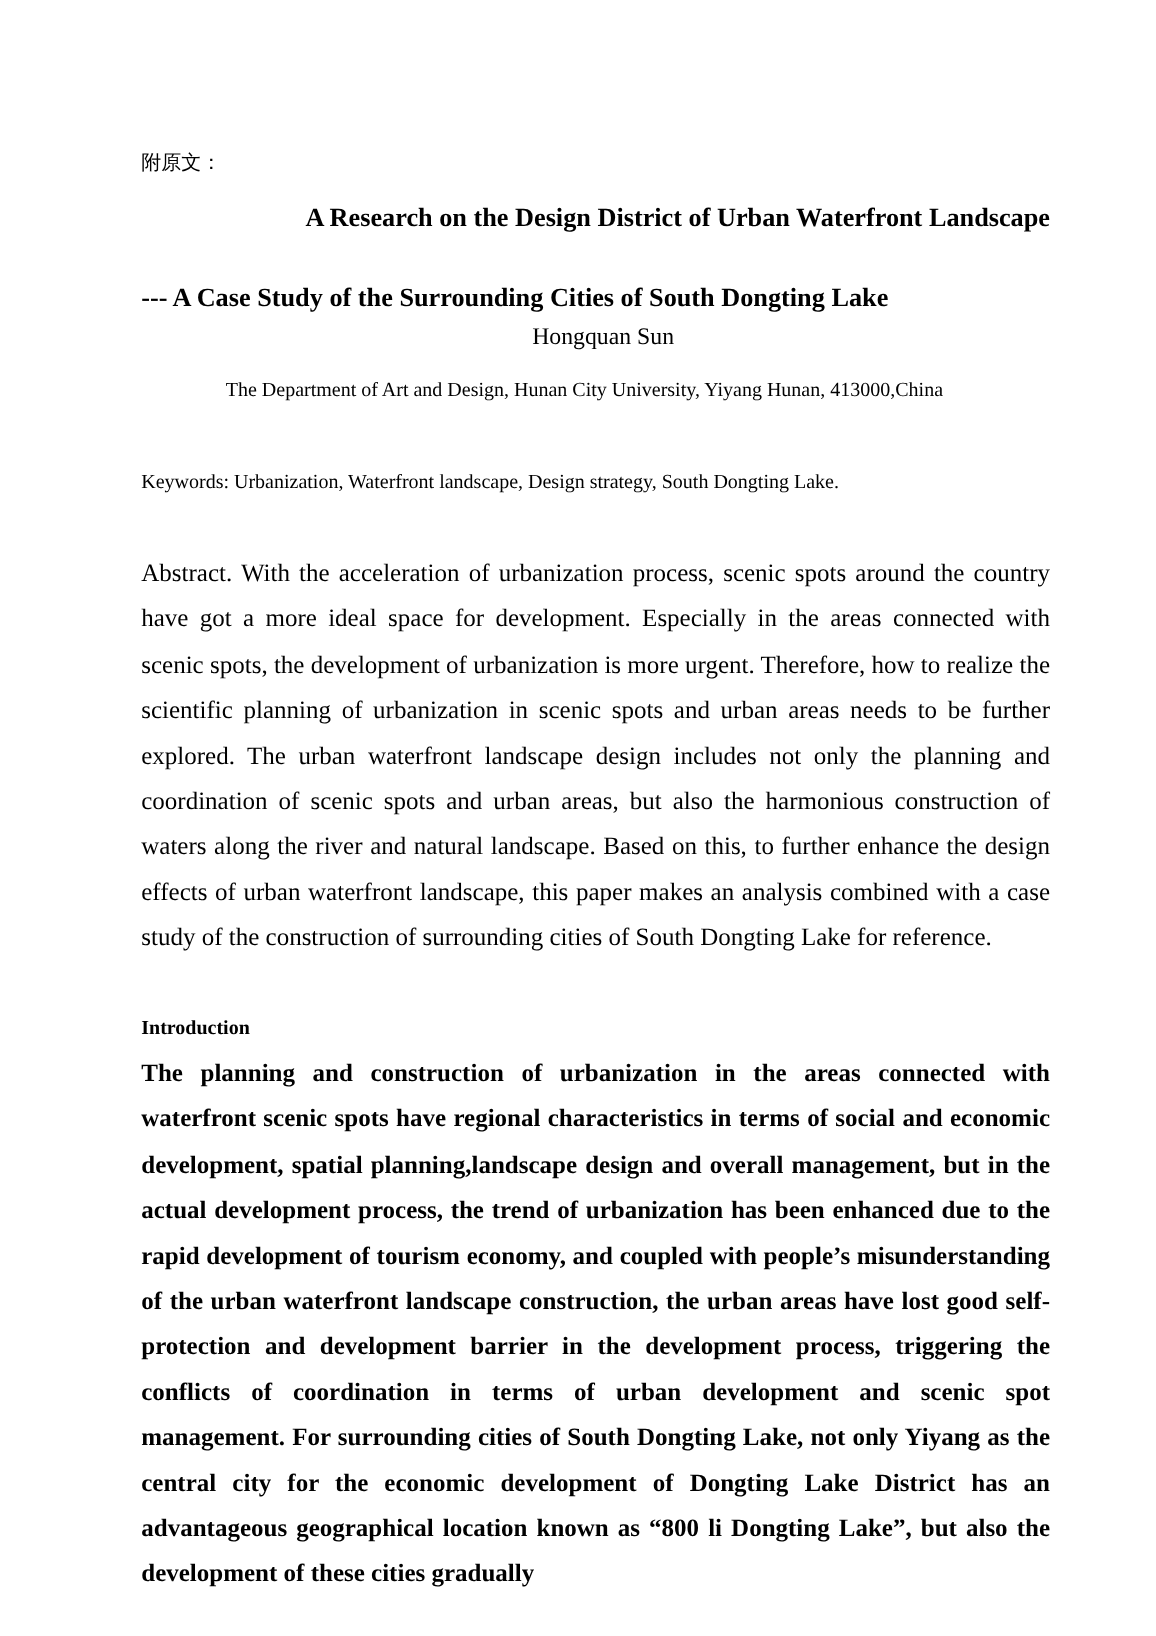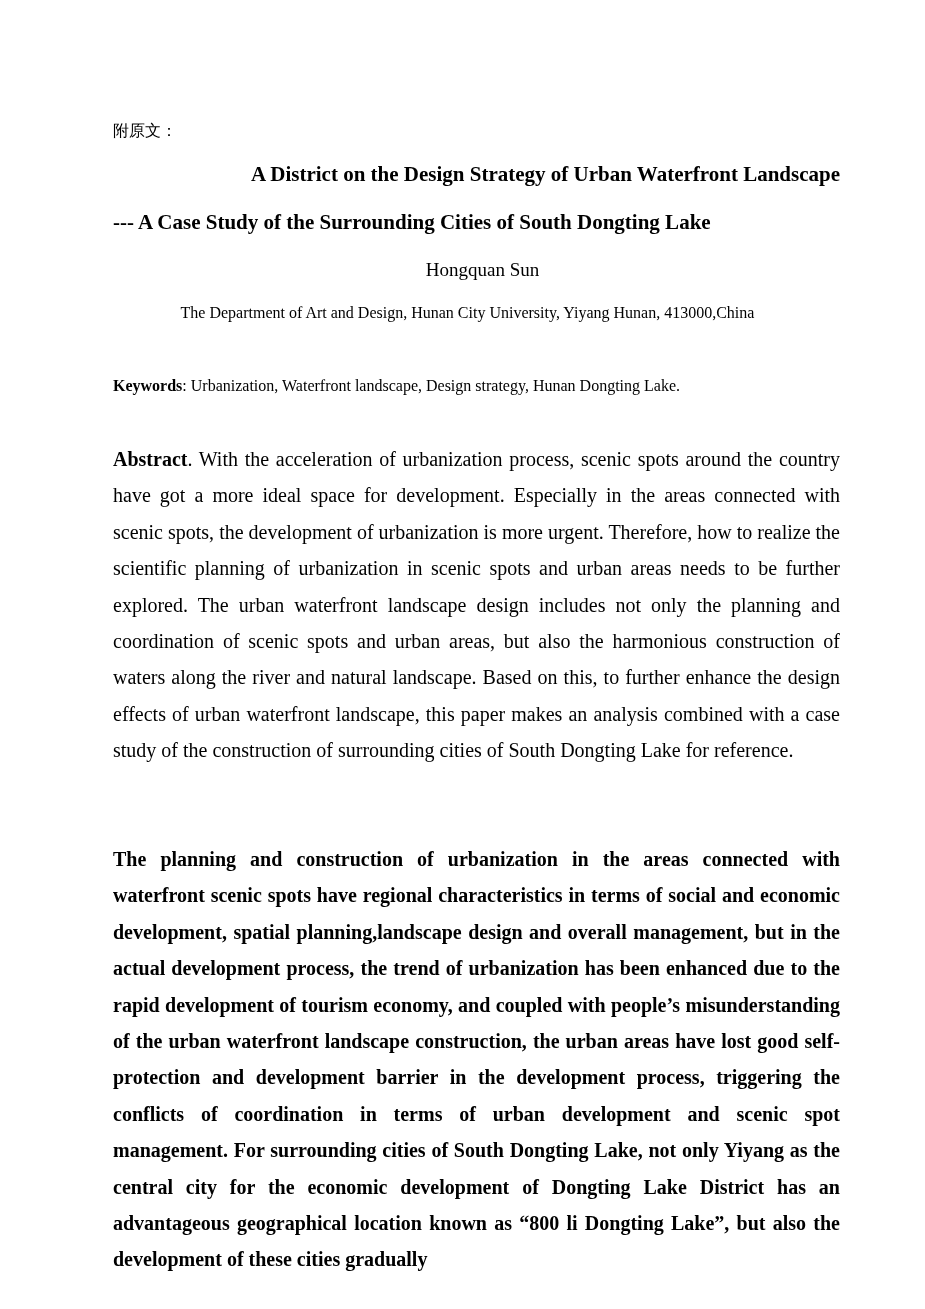--- a/index.html
+++ b/index.html
@@ -36,21 +36,21 @@
       left: 113px;
       width: 727px;
       top: 160px;
       font-size: 21px;
       font-weight: bold;
       line-height: 28px;
       text-align: right;
       white-space: nowrap;
     }
     .title2 {
-      top: 208px;
+      top: 224px;
       font-size: 21px;
       font-weight: bold;
       line-height: 28px;
       white-space: nowrap;
     }
     .author {
       position: absolute;
       left: 0;
       width: 965px;
       top: 258px;
@@ -80,32 +80,33 @@
       text-align: justify;
     }
     .abstract { top: 441px; }
     .intro-head {
       top: 812px;
       font-size: 16px;
       font-weight: bold;
       line-height: 22px;
     }
     .intro { top: 841px; font-weight: bold; }
-    b { font-weight: bold; }
+    b { font-weight: normal; }
   </style>
 </head>
 <body>
 
 <div class="page">
   <div class="block prefix">附原文：</div>
 
-  <div class="title1">A District on the Design Strategy of Urban Waterfront Landscape</div>
+  <div class="title1">A Research on the Design District of Urban Waterfront Landscape</div>
   <div class="block title2">--- A Case Study of the Surrounding Cities of South Dongting Lake</div>
 
   <div class="author">Hongquan Sun</div>
   <div class="affil">The Department of Art and Design, Hunan City University, Yiyang Hunan, 413000,China</div>
 
-  <div class="block keywords"><b>Keywords</b><span>: Urbanization, Waterfront landscape, Design strategy, Hunan Dongting Lake.</span></div>
+  <div class="block keywords"><b>Keywords</b><span>: Urbanization, Waterfront landscape, Design strategy, South Dongting Lake.</span></div>
 
   <div class="block para abstract"><b>Abstract</b><span>. With the acceleration of urbanization process, scenic spots around the country have got a more ideal space for development. Especially in the areas connected with scenic spots, the development of urbanization is more urgent. Therefore, how to realize the scientific planning of urbanization in scenic spots and urban areas needs to be further explored. The urban waterfront landscape design includes not only the planning and coordination of scenic spots and urban areas, but also the harmonious construction of waters along the river and natural landscape. Based on this, to further enhance the design effects of urban waterfront landscape, this paper makes an analysis combined with a case study of the construction of surrounding cities of South Dongting Lake for reference.</span></div>
 
+  <div class="block intro-head">Introduction</div>
   <div class="block para intro">The planning and construction of urbanization in the areas connected with waterfront scenic spots have regional characteristics in terms of social and economic development, spatial planning,landscape design and overall management, but in the actual development process, the trend of urbanization has been enhanced due to the rapid development of tourism economy, and coupled with people’s misunderstanding of the urban waterfront landscape construction, the urban areas have lost good self-protection and development barrier in the development process, triggering the conflicts of coordination in terms of urban development and scenic spot management. For surrounding cities of South Dongting Lake, not only Yiyang as the central city for the economic development of Dongting Lake District has an advantageous geographical location known as “800 li Dongting Lake”, but also the development of these cities gradually</div>
 </div>
 
 </body></html>

